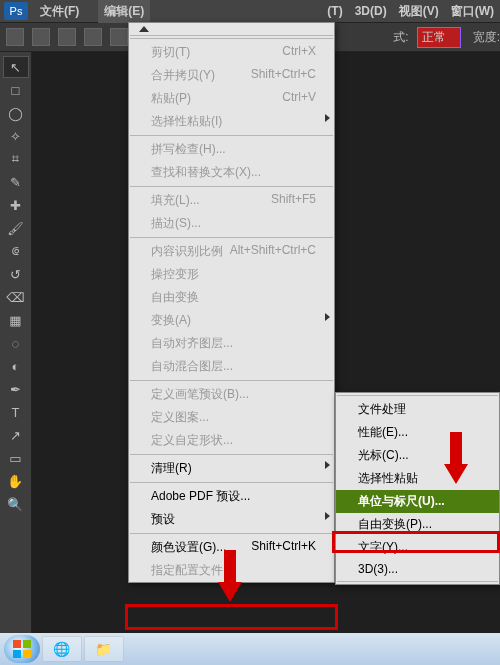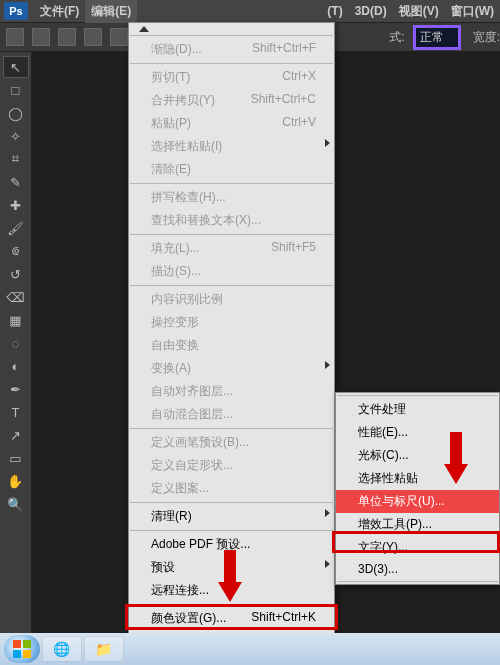--- a/index.html
+++ b/index.html
@@ -1,35 +1,35 @@
 <!DOCTYPE html>
 <html><head>
 <meta charset="utf-8">
 <style>
 *{box-sizing:border-box;margin:0;padding:0;font-family:"Microsoft YaHei",SimSun,sans-serif;}
 body{width:500px;height:665px;background:#2a2a2a;overflow:hidden;position:relative;font-size:12px;color:#ccc;}
 .menubar{height:22px;background:#444;display:flex;align-items:center;padding-left:4px;}
-.ps-logo{width:24px;height:18px;background:#1d5fa6;color:#fff;font-weight:bold;font-size:11px;display:flex;align-items:center;justify-content:center;border-radius:2px;margin-right:6px;}
+.ps-logo{width:24px;height:18px;background:#1d5fa6;color:#fff;font-weight:normal;font-size:11px;display:flex;align-items:center;justify-content:center;border-radius:2px;margin-right:6px;}
 .menu-item{padding:3px 6px;color:#ccc;cursor:default;font-weight:bold;}
-.menu-item.active{background:#555;}
+.menu-item.active{background:#555;margin-left:13px;}
 .toolbar{height:30px;background:#393939;border-top:1px solid #222;border-bottom:1px solid #222;display:flex;align-items:center;padding-left:6px;gap:8px;}
 .tb-icon{width:18px;height:18px;background:#555;border:1px solid #666;}
 .opt-label{color:#bbb;margin-left:4px;}
-.opt-select{background:#0f172a;border:3px solid #8b5cf6;color:#ccc;padding:1px 14px 1px 4px;position:relative;}
+.opt-select{background:#b91c1c;border:1px solid #8b5cf6;color:#ccc;padding:1px 14px 1px 4px;position:relative;}
 .workspace{display:flex;height:calc(100% - 52px - 32px);}
 .toolsL{width:32px;background:#3d3d3d;border-right:1px solid #222;display:flex;flex-direction:column;align-items:center;padding-top:4px;gap:1px;}
 .tool{width:26px;height:22px;background:#3d3d3d;border:1px solid transparent;position:relative;display:flex;align-items:center;justify-content:center;color:#bbb;font-size:13px;}
 .tool.sel{background:#2a2a2a;border:1px solid #555;}
 .canvas{flex:1;background:#1f1f1f;position:relative;}
 .dropdown{position:absolute;left:128px;top:22px;width:207px;background:#e5e5e5;border:1px solid #888;box-shadow:2px 2px 6px rgba(0,0,0,.5);color:#000;}
 .dd-item{display:flex;justify-content:space-between;padding:3px 18px 3px 22px;font-size:12px;cursor:default;position:relative;}
 .dd-item.dis{color:#999;}
 .dd-sep{height:1px;background:#b5b5b5;margin:2px 1px;}
 .dd-item .arrow{position:absolute;right:4px;top:4px;width:0;height:0;border-top:4px solid transparent;border-bottom:4px solid transparent;border-left:5px solid #333;}
-.dd-item.highlight{background:#ef4444;color:#fff;}
+.dd-item.highlight{background:#4d7c0f;color:#fff;font-weight:bold;}
 .dd-top-tri{width:0;height:0;border-left:5px solid transparent;border-right:5px solid transparent;border-bottom:6px solid #333;margin:3px 0 3px 10px;}
 .submenu{position:absolute;left:335px;top:392px;width:165px;background:#e5e5e5;border:1px solid #888;box-shadow:2px 2px 6px rgba(0,0,0,.5);color:#000;}
 .red-box{position:absolute;border:3px solid #d40000;}
 .red-arrow{position:absolute;}
 .red-arrow svg{display:block;}
 .taskbar{position:absolute;bottom:0;left:0;right:0;height:32px;background:linear-gradient(#d6e4f2,#b6cde6);display:flex;align-items:center;padding-left:4px;gap:2px;}
 .start{width:36px;height:28px;border-radius:14px;background:radial-gradient(circle at 40% 40%,#fff,#7fb8e8 60%,#3b7fc4);display:flex;align-items:center;justify-content:center;}
 .tb-btn{width:40px;height:26px;background:rgba(255,255,255,.3);border:1px solid rgba(0,0,0,.1);border-radius:2px;display:flex;align-items:center;justify-content:center;font-size:14px;}
 </style>
 </head>
@@ -80,62 +80,56 @@
     <div class="tool">▭</div>
     <div class="tool">✋</div>
     <div class="tool">🔍</div>
   </div>
   <div class="canvas"></div>
 </div>
 
 <div class="dropdown">
   <div class="dd-top-tri"></div>
   <div class="dd-sep"></div>
-  <div class="dd-item dis">
-      <span>渐隐(D)...</span>
-      <span>Shift+Ctrl+F</span>
-    </div>
   <div class="dd-sep"></div>
   <div class="dd-item dis">
       <span>剪切(T)</span>
       <span>Ctrl+X</span>
     </div>
   <div class="dd-item dis">
       <span>合并拷贝(Y)</span>
       <span>Shift+Ctrl+C</span>
     </div>
   <div class="dd-item dis">
       <span>粘贴(P)</span>
       <span>Ctrl+V</span>
     </div>
   <div class="dd-item dis">
       <span>选择性粘贴(I)</span>
       <span class="arrow"></span>
     </div>
-  <div class="dd-item dis">
-      <span>清除(E)</span>
-    </div>
   <div class="dd-sep"></div>
   <div class="dd-item dis">
       <span>拼写检查(H)...</span>
     </div>
   <div class="dd-item dis">
       <span>查找和替换文本(X)...</span>
     </div>
   <div class="dd-sep"></div>
   <div class="dd-item dis">
       <span>填充(L)...</span>
       <span>Shift+F5</span>
     </div>
   <div class="dd-item dis">
       <span>描边(S)...</span>
     </div>
   <div class="dd-sep"></div>
   <div class="dd-item dis">
       <span>内容识别比例</span>
+      <span>Alt+Shift+Ctrl+C</span>
     </div>
   <div class="dd-item dis">
       <span>操控变形</span>
     </div>
   <div class="dd-item dis">
       <span>自由变换</span>
     </div>
   <div class="dd-item dis">
       <span>变换(A)</span>
       <span class="arrow"></span>
@@ -144,40 +138,37 @@
       <span>自动对齐图层...</span>
     </div>
   <div class="dd-item dis">
       <span>自动混合图层...</span>
     </div>
   <div class="dd-sep"></div>
   <div class="dd-item dis">
       <span>定义画笔预设(B)...</span>
     </div>
   <div class="dd-item dis">
+      <span>定义图案...</span>
+    </div>
+  <div class="dd-item dis">
       <span>定义自定形状...</span>
     </div>
-  <div class="dd-item dis">
-      <span>定义图案...</span>
-    </div>
   <div class="dd-sep"></div>
   <div class="dd-item">
       <span>清理(R)</span>
       <span class="arrow"></span>
     </div>
   <div class="dd-sep"></div>
   <div class="dd-item">
       <span>Adobe PDF 预设...</span>
     </div>
   <div class="dd-item">
       <span>预设</span>
       <span class="arrow"></span>
-    </div>
-  <div class="dd-item">
-      <span>远程连接...</span>
     </div>
   <div class="dd-sep"></div>
   <div class="dd-item">
       <span>颜色设置(G)...</span>
       <span>Shift+Ctrl+K</span>
     </div>
   <div class="dd-item dis">
       <span>指定配置文件...</span>
     </div>
 
@@ -194,21 +185,21 @@
   <div class="dd-item">
       <span>光标(C)...</span>
     </div>
   <div class="dd-item">
       <span>选择性粘贴</span>
     </div>
   <div class="dd-item highlight">
       <span>单位与标尺(U)...</span>
     </div>
   <div class="dd-item">
-      <span>增效工具(P)...</span>
+      <span>自由变换(P)...</span>
     </div>
   <div class="dd-item">
       <span>文字(Y)...</span>
     </div>
   <div class="dd-item">
       <span>3D(3)...</span>
     </div>
   <div class="dd-sep"></div>
 
 </div>

